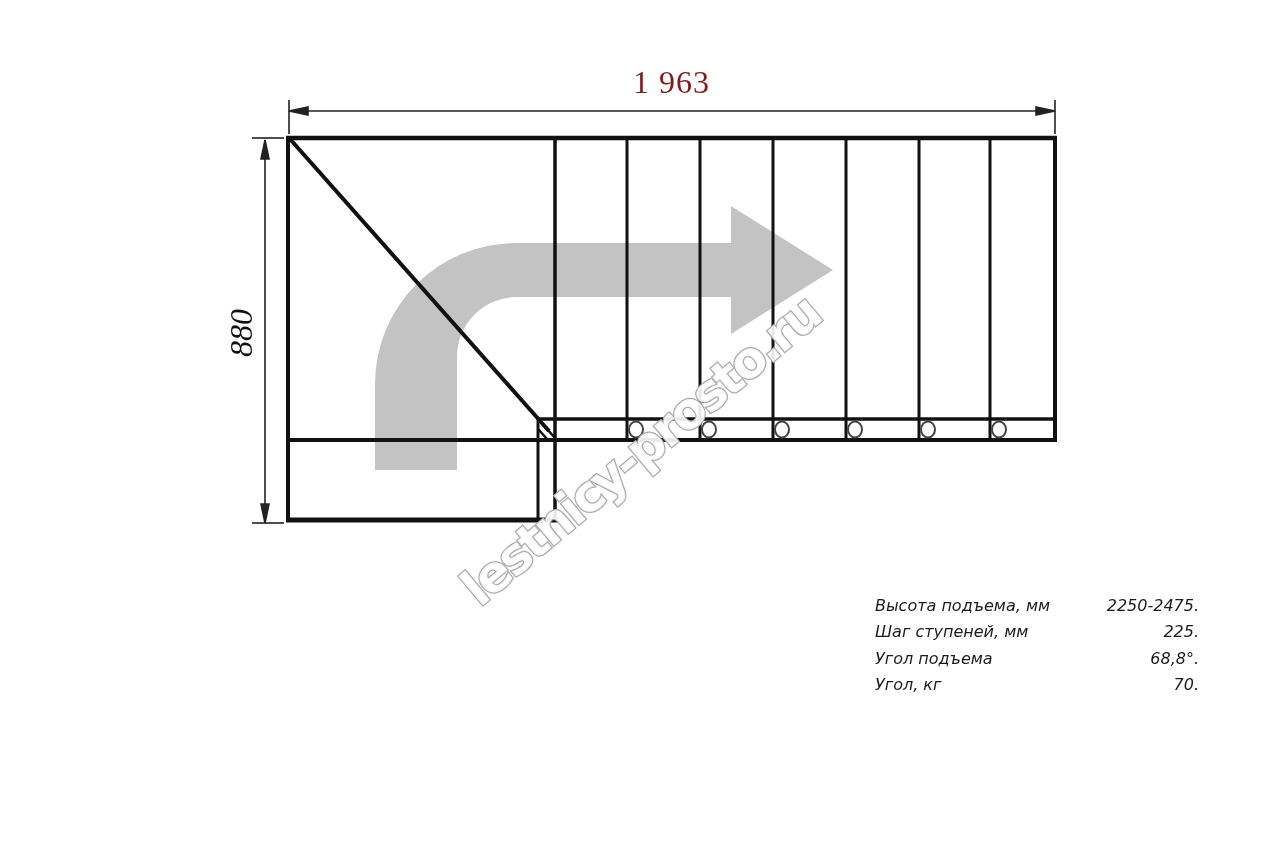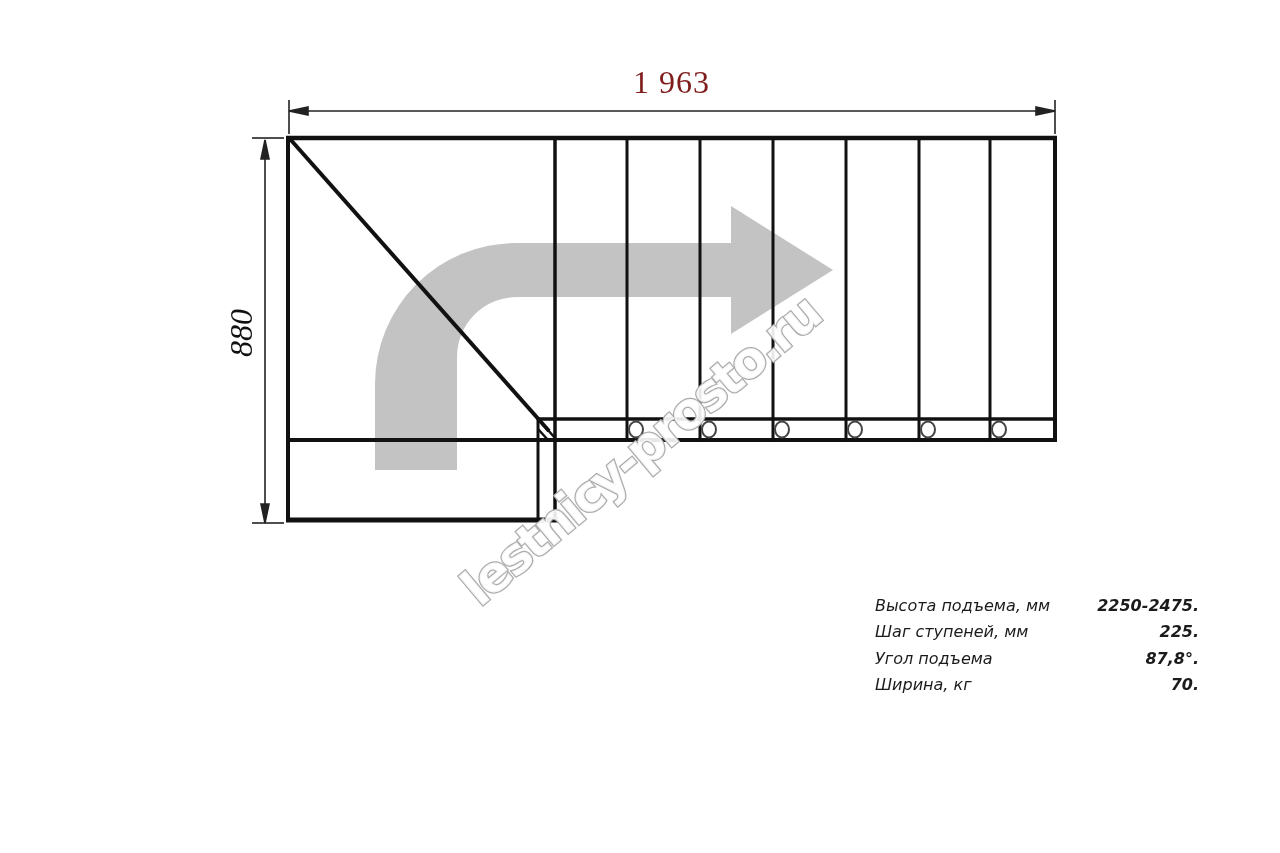--- a/index.html
+++ b/index.html
@@ -19,21 +19,21 @@
     text-align:center;font-family:"Liberation Serif","DejaVu Serif",serif;
     font-style:italic;font-size:32px;color:#111;
     transform:rotate(-90deg);transform-origin:center center;
   }
   .specs{
     position:absolute;left:875px;top:593px;width:324px;
     font-style:italic;font-size:16px;line-height:26.4px;color:#1b1b1b;
   }
   .spec-row{display:flex;}
   .spec-label{white-space:nowrap;}
-  .spec-value{margin-left:auto;white-space:nowrap;text-align:left;font-weight:bold;}
+  .spec-value{margin-left:auto;white-space:nowrap;text-align:left;}
   .wm-text{
     font-family:"DejaVu Sans",sans-serif;font-weight:bold;
     letter-spacing:-3px;
   }
 </style>
 </head>
 <body>
 
 <div class="canvas">
 
@@ -103,20 +103,20 @@
       <div class="spec-row">
         <span class="spec-label">Высота подъема, мм</span>
         <span class="spec-value">2250-2475.</span>
       </div>
       <div class="spec-row">
         <span class="spec-label">Шаг ступеней, мм</span>
         <span class="spec-value">225.</span>
       </div>
       <div class="spec-row">
         <span class="spec-label">Угол подъема</span>
-        <span class="spec-value">87,8°.</span>
+        <span class="spec-value">68,8°.</span>
       </div>
       <div class="spec-row">
-        <span class="spec-label">Ширина, кг</span>
+        <span class="spec-label">Угол, кг</span>
         <span class="spec-value">70.</span>
       </div>
     </div>
 </div>
 
 </body></html>

